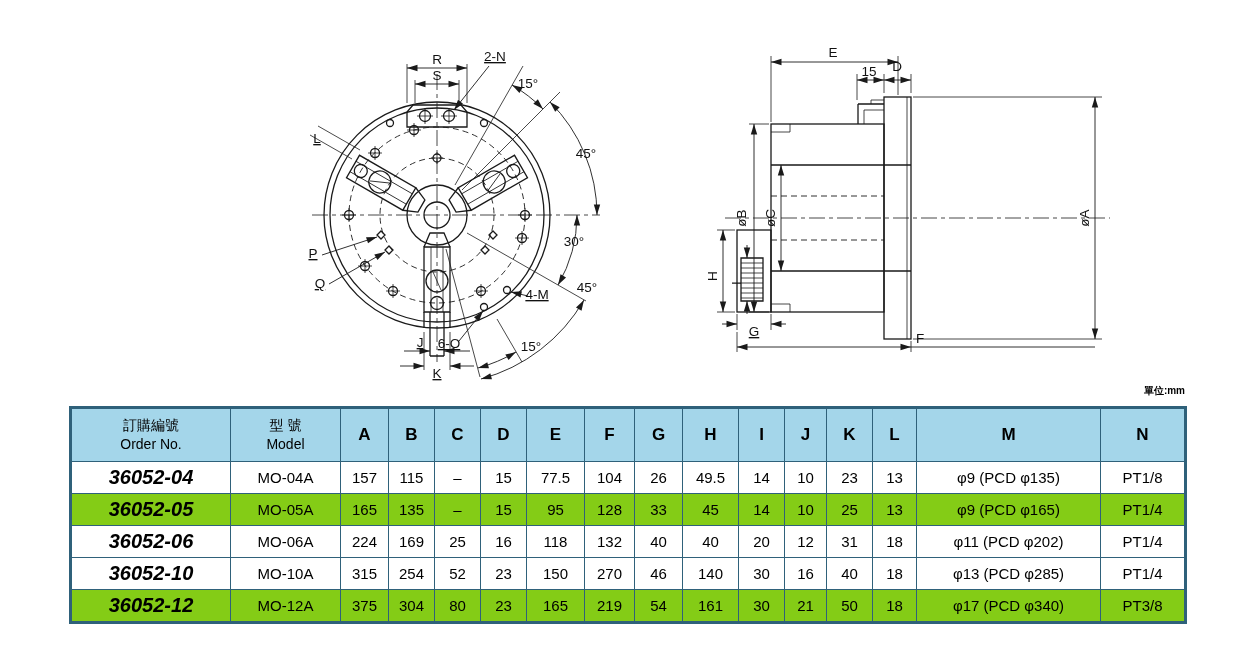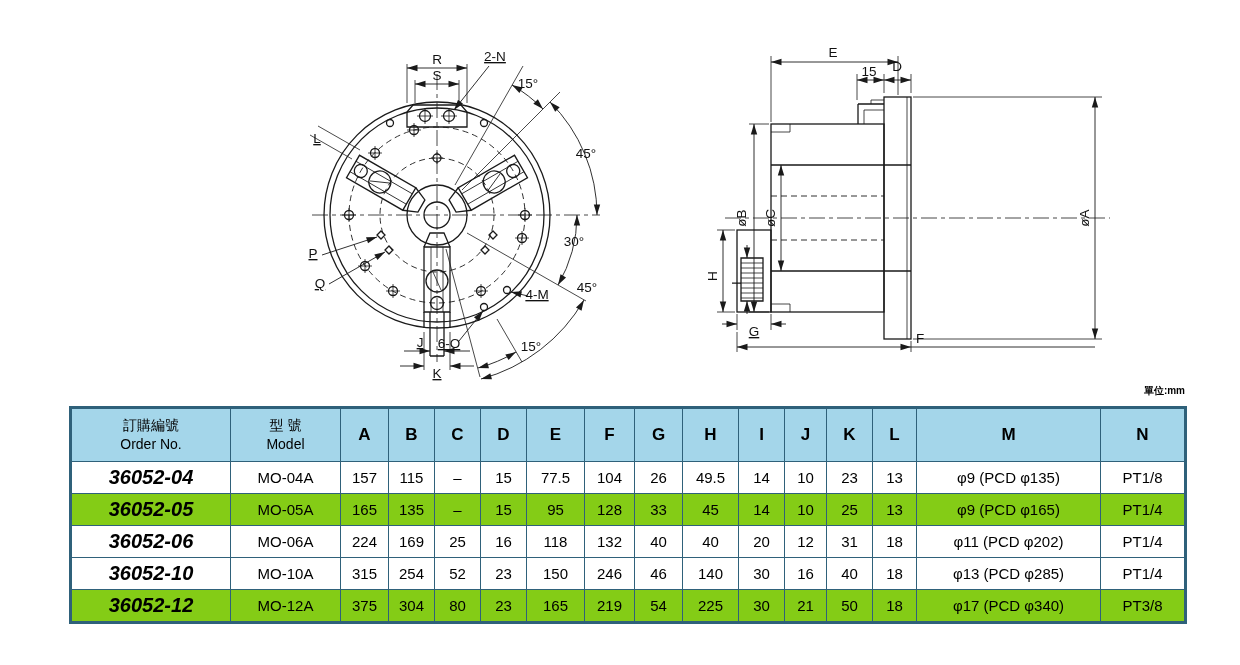--- a/index.html
+++ b/index.html
@@ -300,41 +300,41 @@
           <td class="td-val">PT1/4</td>
         </tr>
         <tr>
           <td class="td-order">36052-10</td>
           <td class="td-model">MO-10A</td>
           <td class="td-val">315</td>
           <td class="td-val">254</td>
           <td class="td-val">52</td>
           <td class="td-val">23</td>
           <td class="td-val">150</td>
-          <td class="td-val">246</td>
+          <td class="td-val">270</td>
           <td class="td-val">46</td>
           <td class="td-val">140</td>
           <td class="td-val">30</td>
           <td class="td-val">16</td>
           <td class="td-val">40</td>
           <td class="td-val">18</td>
           <td class="td-val">φ13 (PCD φ285)</td>
           <td class="td-val">PT1/4</td>
         </tr>
         <tr class="alt">
           <td class="td-order">36052-12</td>
           <td class="td-model">MO-12A</td>
           <td class="td-val">375</td>
           <td class="td-val">304</td>
           <td class="td-val">80</td>
           <td class="td-val">23</td>
           <td class="td-val">165</td>
           <td class="td-val">219</td>
           <td class="td-val">54</td>
-          <td class="td-val">225</td>
+          <td class="td-val">161</td>
           <td class="td-val">30</td>
           <td class="td-val">21</td>
           <td class="td-val">50</td>
           <td class="td-val">18</td>
           <td class="td-val">φ17 (PCD φ340)</td>
           <td class="td-val">PT3/8</td>
         </tr>
       </tbody>
   </table>
 </div>

